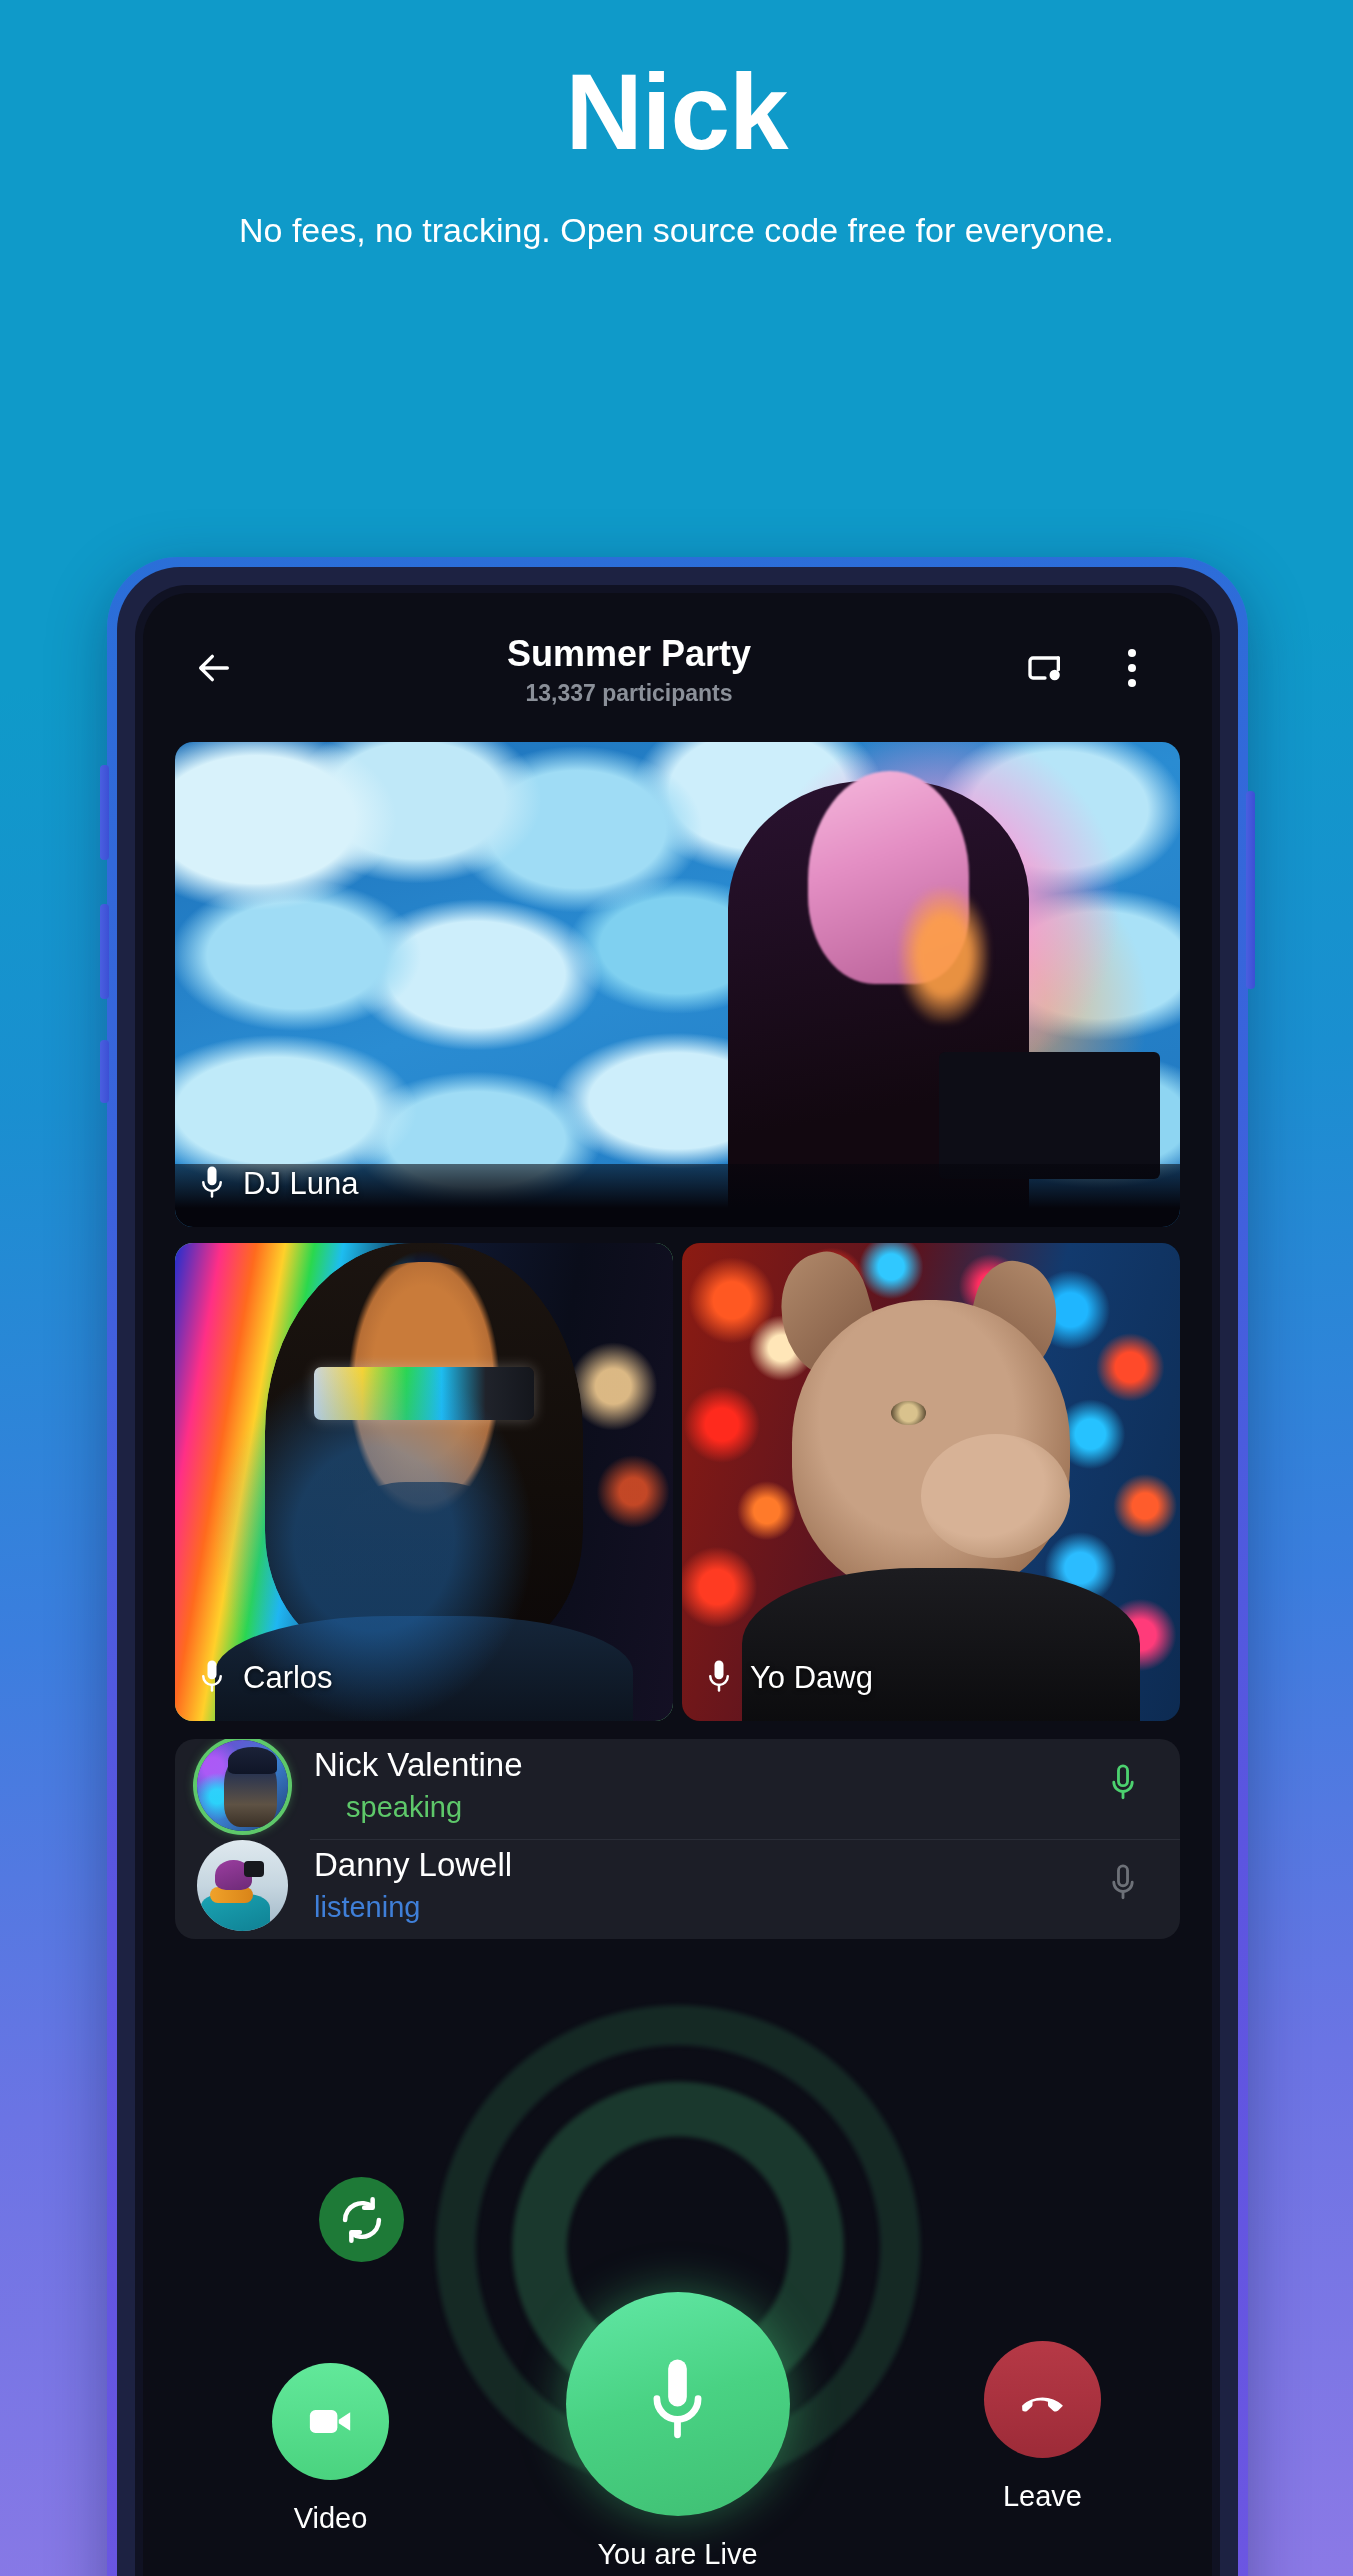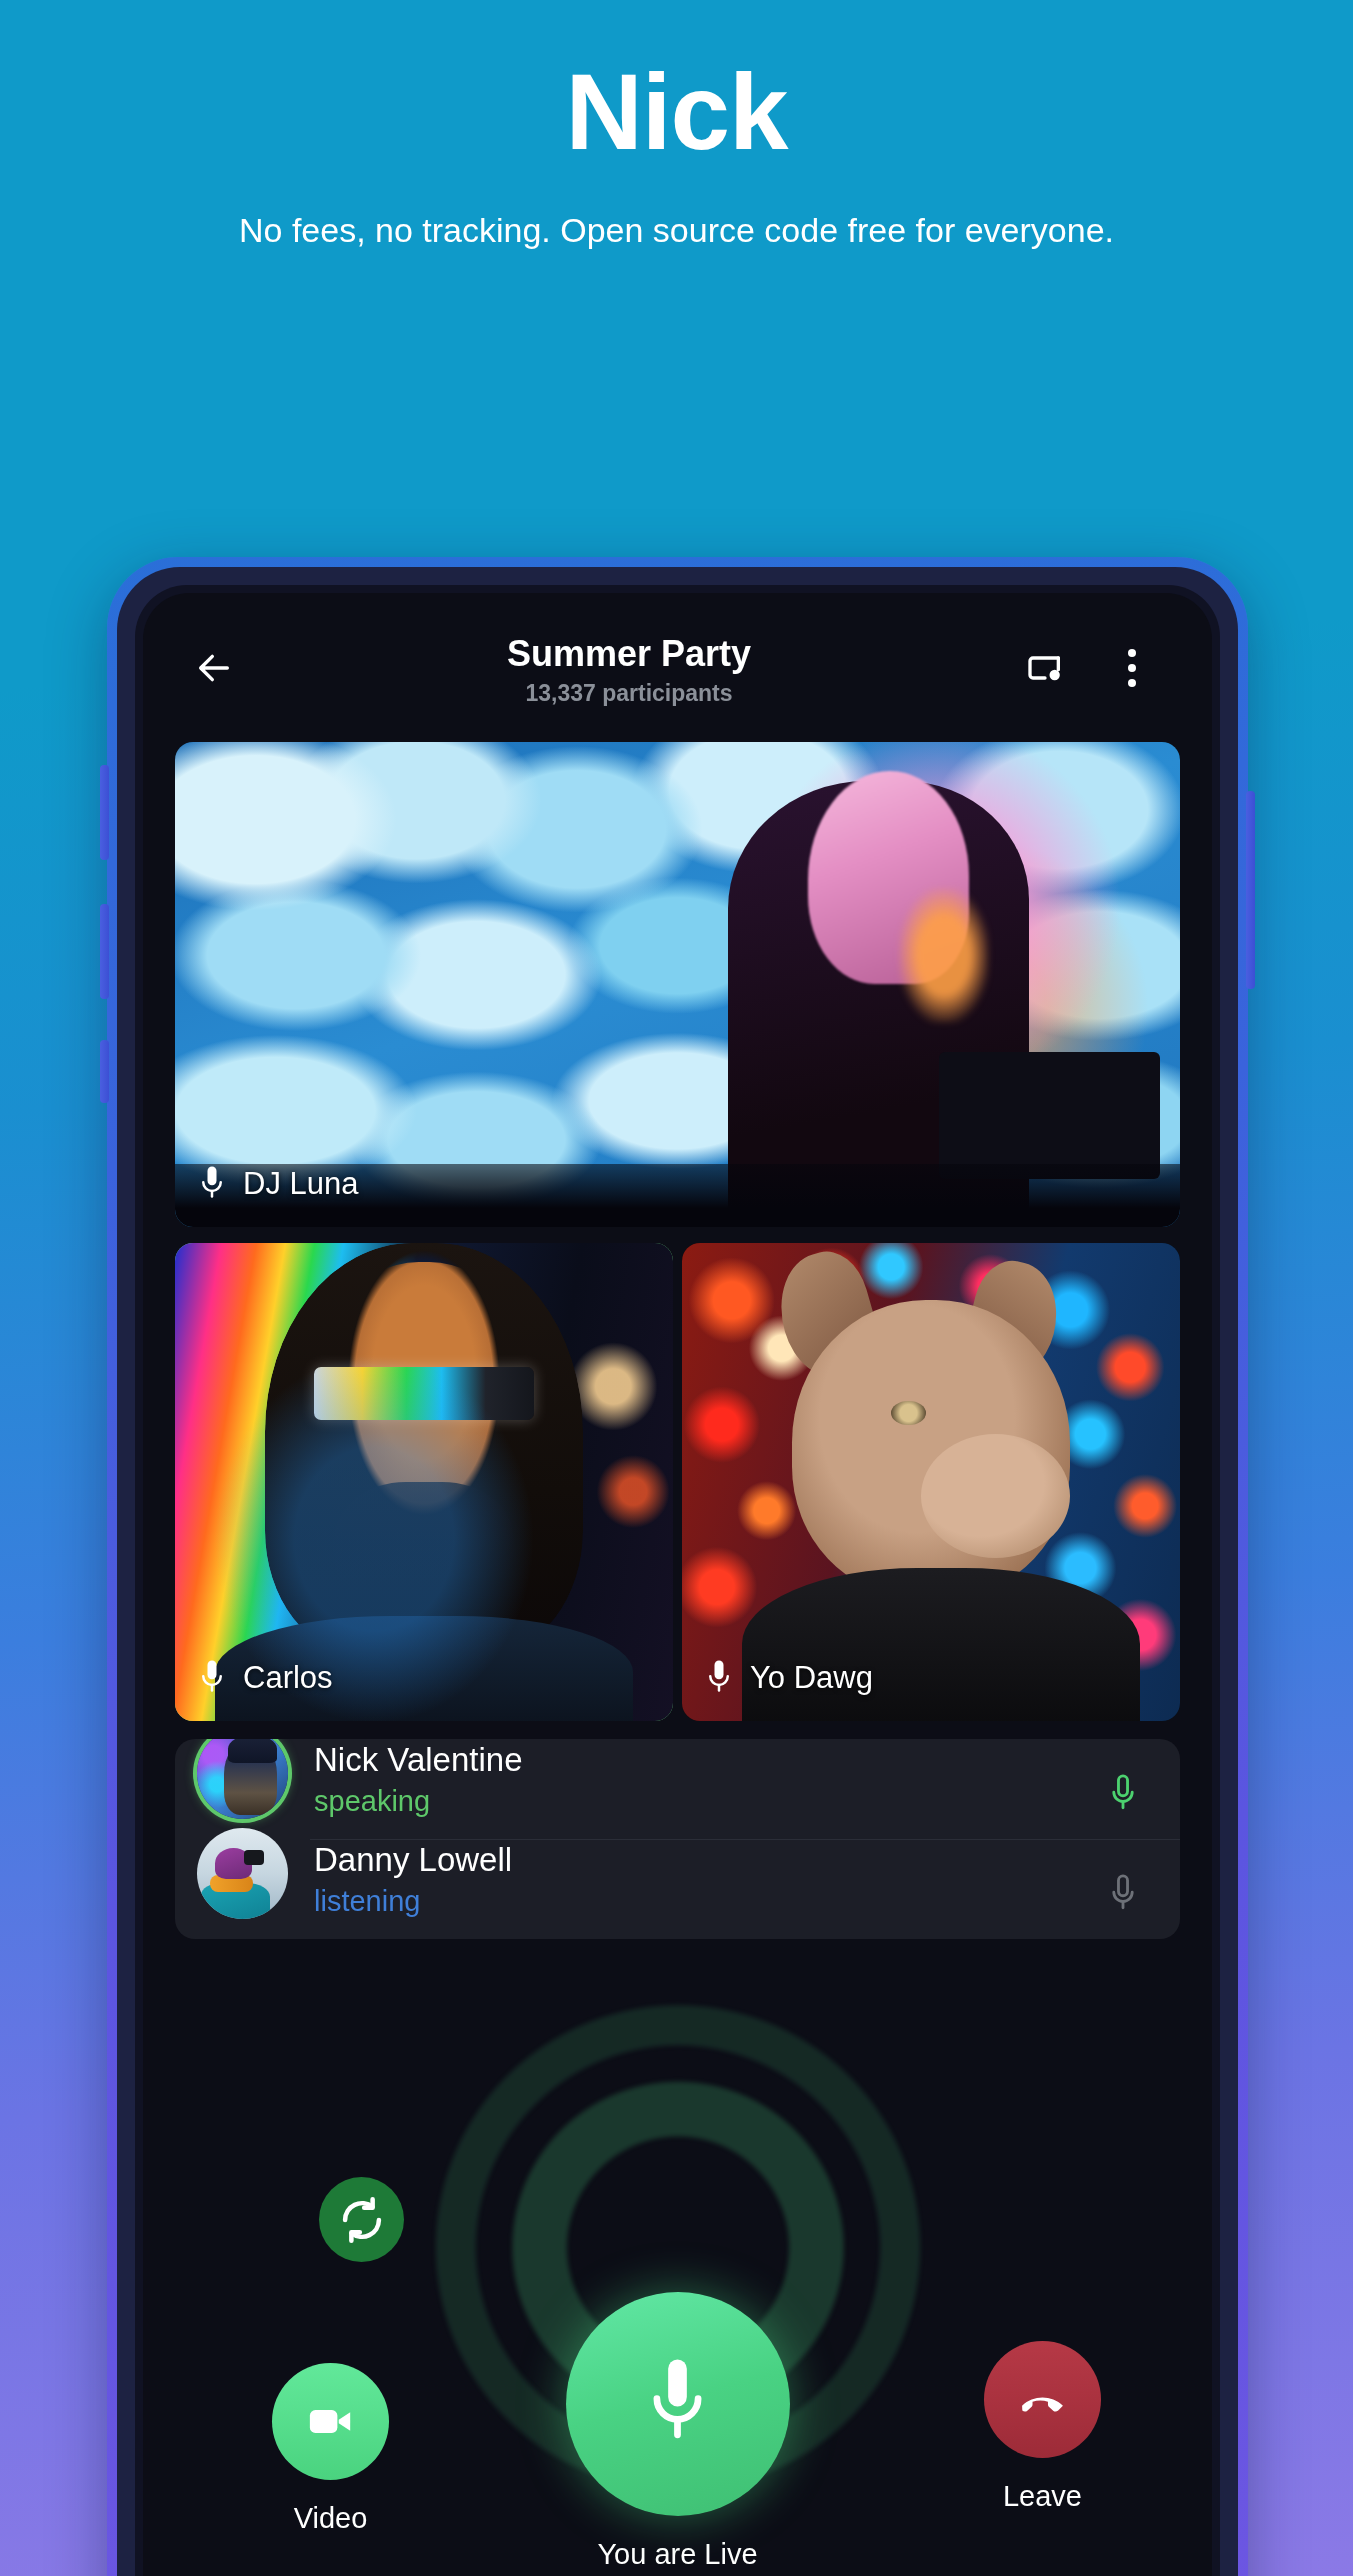--- a/index.html
+++ b/index.html
@@ -347,21 +347,21 @@
   
   .plist {
     margin: 18px 32px 0;
     background: #1c1e27;
     border-radius: 20px;
     overflow: hidden;
   }
   .prow {
     position: relative;
     display: flex;
-    align-items: flex-end;
+    align-items: center;
     padding: 12px 30px 20px 22px;
     height: 100px;
   }
   .prow + .prow::before {
     content: "";
     position: absolute;
     left: 135px; right: 0; top: 0;
     height: 1px;
     background: #2b2e38;
   }
@@ -429,21 +429,21 @@
     font-weight: 500;
     color: #ffffff;
     line-height: 1.2;
   }
   .pstatus {
     margin-top: 5px;
     font-size: 29px;
     font-weight: 400;
     line-height: 1.2;
   }
-  .pstatus.speaking { color: #5ec86a; }
+  .pstatus.speaking { color: #5ec86a; margin-left: 32px; }
   .pstatus.listening { color: #3f7fd8; }
   .pmic { flex: 0 0 auto; width: 54px; display: flex; justify-content: center; }
 
   
   .controls {
     position: absolute;
     left: 0; right: 0; bottom: 0;
     height: 515px;
   }
 

